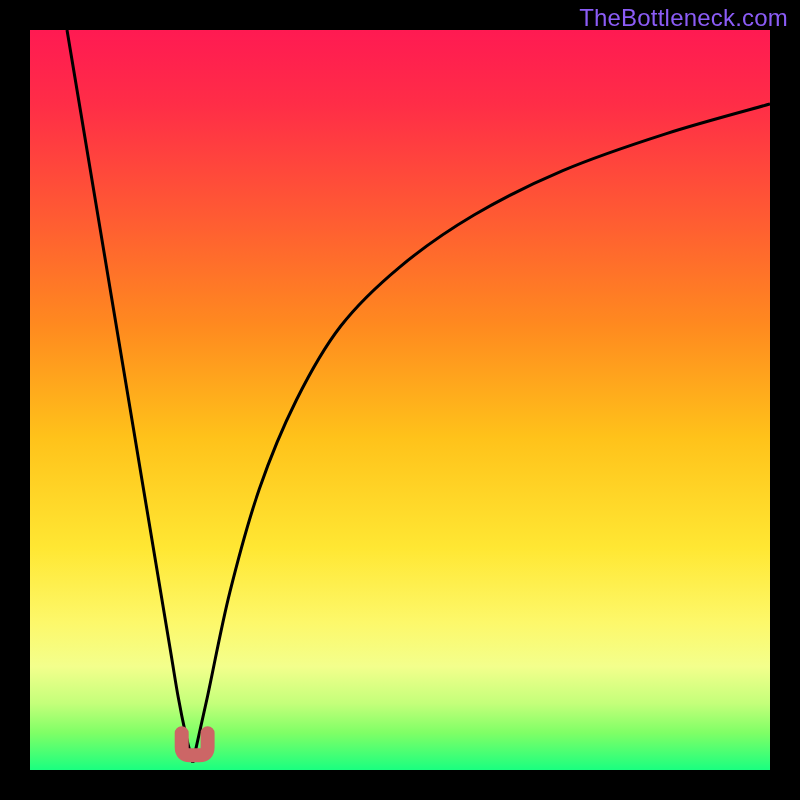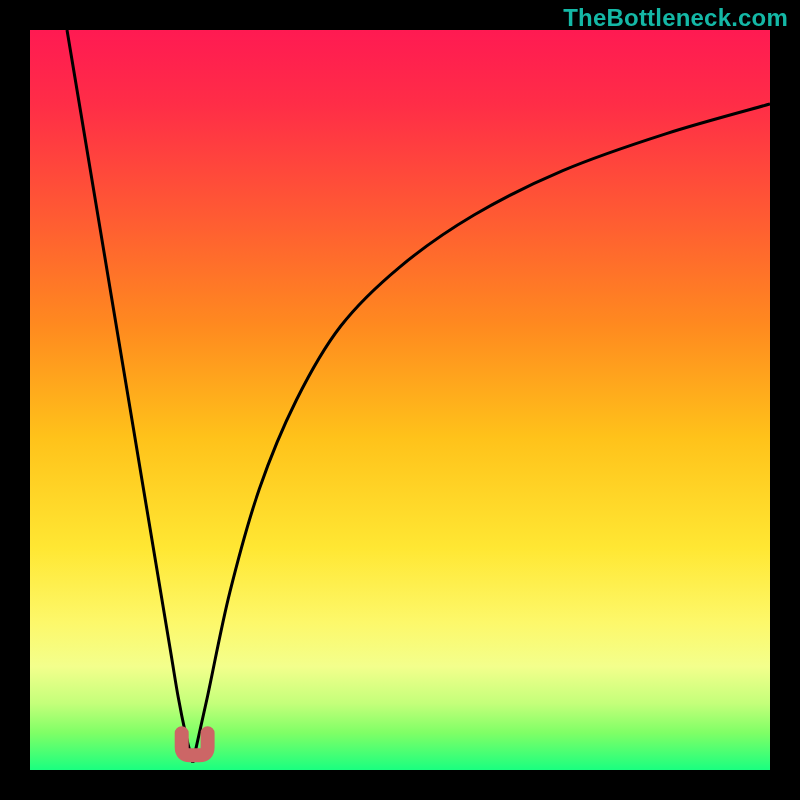--- a/index.html
+++ b/index.html
@@ -37,23 +37,23 @@
     position: absolute;
     left: 0;
     top: 0;
     width: 100%;
     height: 100%;
   }
   .watermark {
     position: absolute;
     top: 4px;
     right: 12px;
-    color: #14b8a6;
+    color: #8b5cf6;
     font-size: 24px;
-    font-weight: 700;
+    font-weight: 400;
     letter-spacing: 0.2px;
   }
 </style>
 </head>
 <body>
 
 <div class="frame">
   <div class="plot-area">
 
     <svg class="gradient" viewBox="0 0 740 740" preserveAspectRatio="none">

